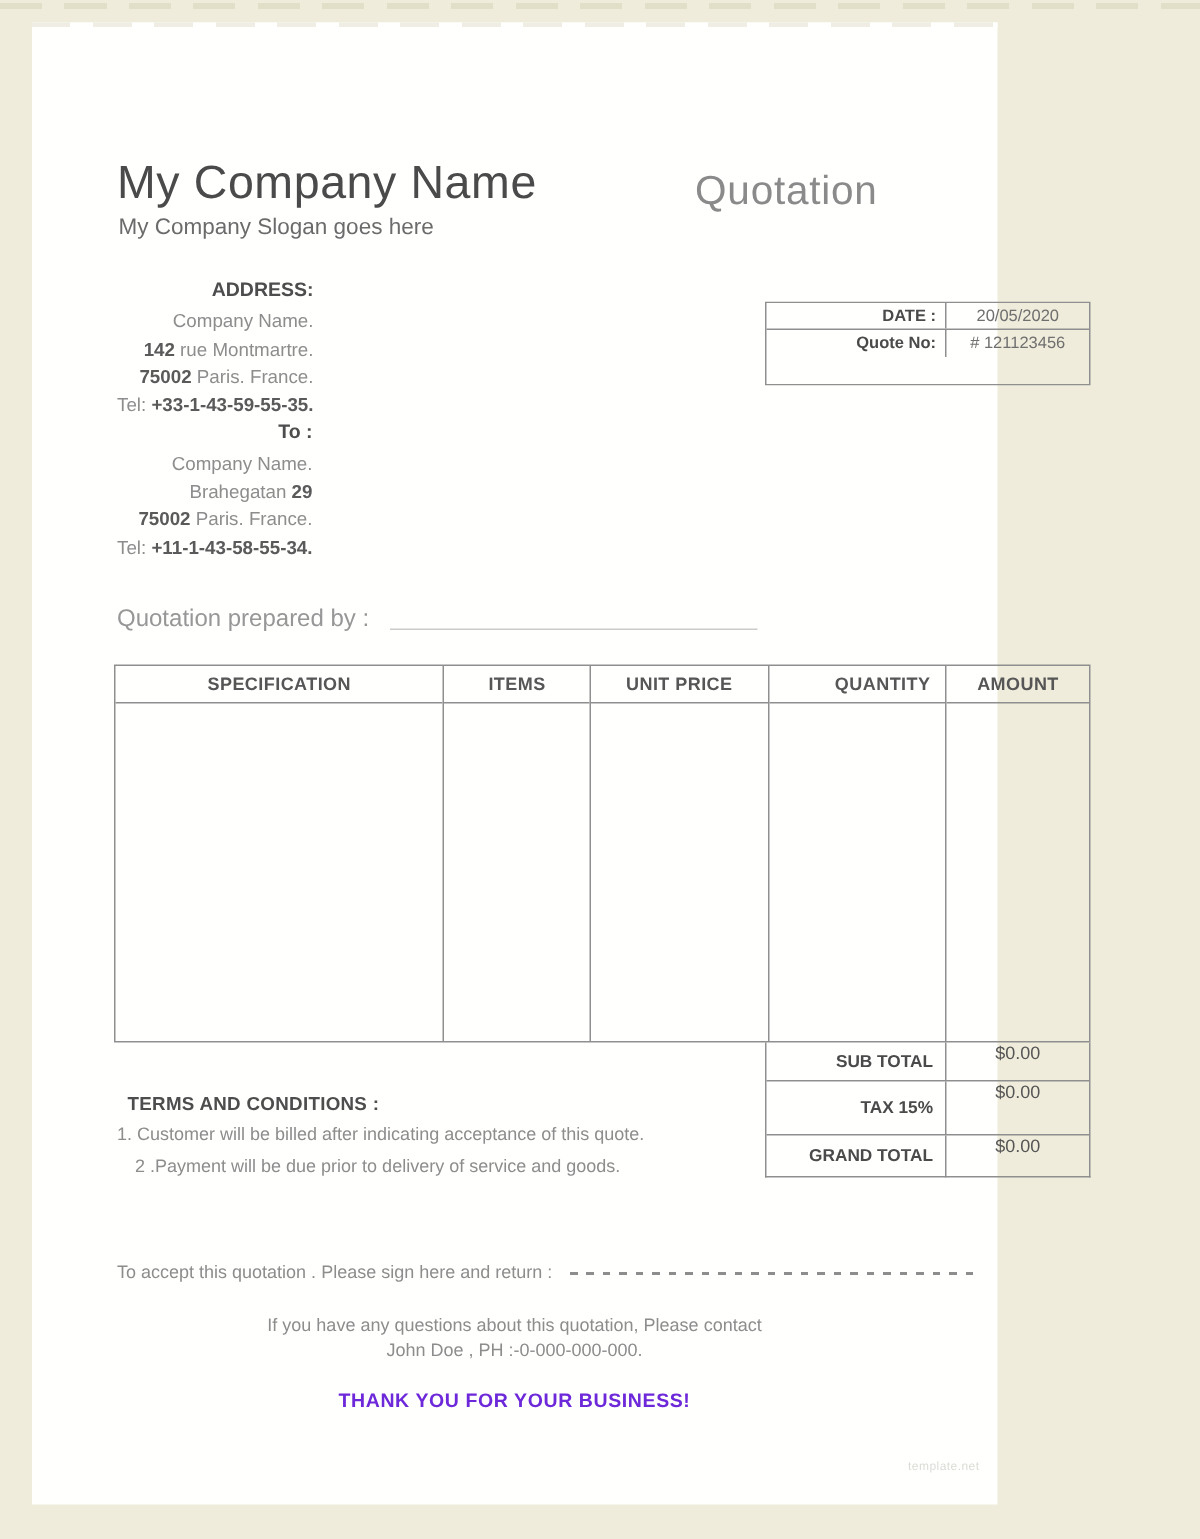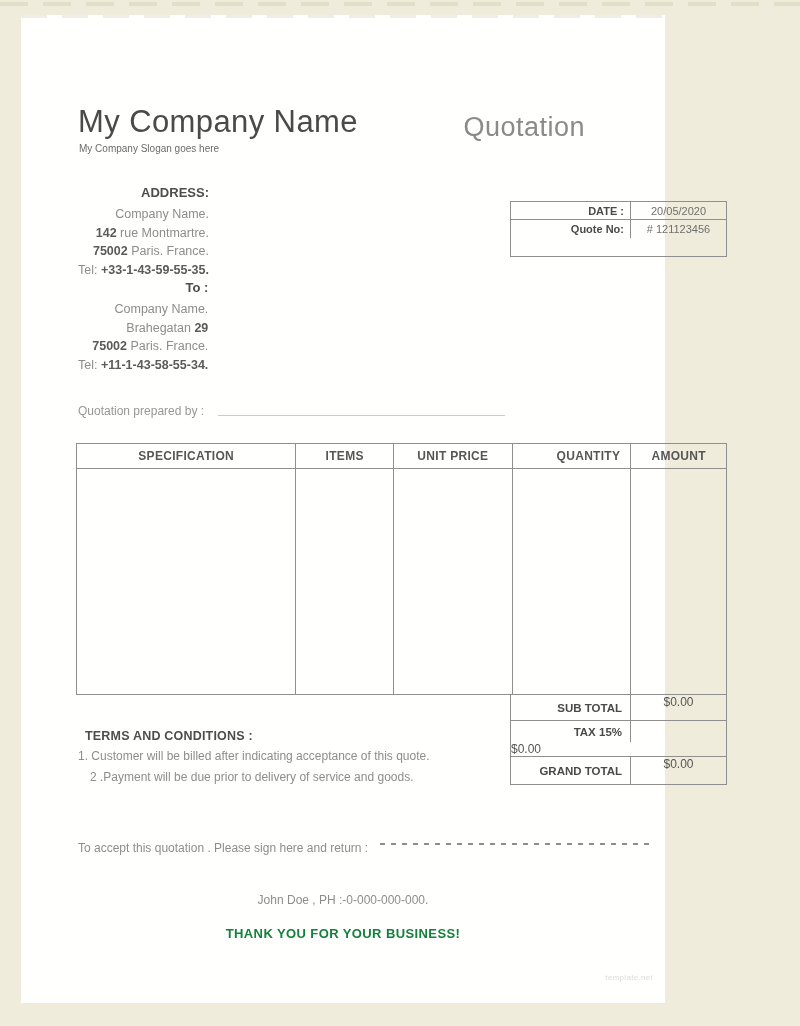--- a/index.html
+++ b/index.html
@@ -24,21 +24,21 @@
     content:""; position:absolute; top:0; left:0; right:0; height:3px;
     background:repeating-linear-gradient(90deg, #f0eee4 0 26px, #fffffe 26px 41px);
   }
 
   .company-name {
     position:absolute; left:57px; top:89px;
     font-size:31px; color:#4a4a4a; letter-spacing:0.4px;
   }
   .slogan {
     position:absolute; left:58px; top:128px;
-    font-size:10px; color:#6b6b6b;
+    font-size:15px; color:#6b6b6b;
   }
   .doc-title {
     position:absolute; right:80px; top:97px;
     font-size:27px; color:#8a8a8a; letter-spacing:0.5px;
   }
 
   .addr-block { position:absolute; left:57px; font-size:12.5px;text-align:right; }
   .addr-heading { font-weight:bold; color:#4d4d4d; margin-bottom:5px; font-size:13px; }
   .addr-line { line-height:18.5px; color:#8d8d8d; }
   .addr-strong { color:#5a5a5a; font-weight:bold; }
@@ -53,21 +53,21 @@
   .qi-row:not(:last-child) { border-bottom:1px solid #8f8f8f; }
   .qi-label {
     width:120px; border-right:1px solid #8f8f8f; height:100%;
     display:flex; align-items:center; justify-content:flex-end;
     padding-right:6px; font-weight:bold; color:#4a4a4a;
   }
   .qi-value { flex:1; text-align:center; color:#6f6f6f; }
 
   .prepared-row {
     position:absolute; left:57px; top:389px; width:427px;
-    display:flex; font-size:12px; color:#979797;
+    display:flex; font-size:16px; color:#979797;
   }
   .prepared-line { flex:1; border-bottom:1px solid #cbcbcb; margin-left:14px; margin-bottom:2px; }
 
   .items-table {
     position:absolute; left:55px; top:428px; width:651px; height:252px;
     border:1px solid #8f8f8f; display:flex;
   }
   .col { height:100%; }
   .col:not(:last-child) { border-right:1px solid #8f8f8f; }
   .col-head {
@@ -78,51 +78,51 @@
   .col-head.right { justify-content:flex-end; padding-right:10px; }
   .w1{width:98px;} .w2{width:220px;} .w3{width:119px;} .w4{width:119px;} .w5{width:95px;}
 
   .totals {
     position:absolute; left:489px; top:680px; width:217px; height:90px;
     border-left:1px solid #8f8f8f; border-right:1px solid #8f8f8f; border-bottom:1px solid #8f8f8f;
     font-size:11.5px;
   }
   .tot-row { display:flex; align-items:flex-start; }
   .tot-row:nth-child(1){ height:26px; }
-  .tot-row:nth-child(2){ height:36px;flex-direction:column; }
+  .tot-row:nth-child(2){ height:36px; }
   .tot-row:nth-child(3){ height:28px; }
   .tot-row:not(:last-child){ border-bottom:1px solid #8f8f8f; }
   .tot-label {
     width:120px; height:100%; border-right:1px solid #8f8f8f;
     display:flex; align-items:center; justify-content:flex-end;
     padding-right:8px; font-weight:bold; color:#4a4a4a;
   }
   .tot-value { flex:1; text-align:center; color:#555; font-size:12px; }
 
   .terms-heading {
     position:absolute; left:64px; top:714px;
     font-size:12.5px; font-weight:bold; color:#4d4d4d; letter-spacing:0.2px;
   }
   .term-1 { position:absolute; left:57px; top:734px; font-size:12px; color:#8d8d8d; }
   .term-2 { position:absolute; left:57px; top:755px; font-size:12px; color:#8d8d8d;margin-left:12px; }
 
   .signature-row {
     position:absolute; left:57px; top:826px; width:572px;
-    display:flex; align-items:flex-start; font-size:12px; color:#8d8d8d;
+    display:flex; align-items:center; font-size:12px; color:#8d8d8d;
   }
   .dash-line {
     flex:1; height:2px; margin-left:12px; margin-top:2px;
     background:repeating-linear-gradient(90deg, #8d8d8d 0 5px, transparent 5px 11px);
   }
 
   .footer-contact-1 { position:absolute; left:0; top:861px; width:100%; text-align:center; font-size:12px; color:#8d8d8d; }
   .footer-contact-2 { position:absolute; left:0; top:878px; width:100%; text-align:center; font-size:12px; color:#8d8d8d; }
   .thank-you {
     position:absolute; left:0; top:911px; width:100%; text-align:center;
-    font-size:13px; font-weight:bold; color:#15803d; letter-spacing:0.4px;
+    font-size:13px; font-weight:bold; color:#6d28d9; letter-spacing:0.4px;
   }
   .watermark {
     position:absolute; right:12px; top:958px;
     font-size:8px; color:#dcdcd6; letter-spacing:0.3px;
   }
 </style>
 </head>
 <body>
 
 <div class="top-dashes"></div>
@@ -200,17 +200,18 @@
 
   <div class="terms-heading">TERMS AND CONDITIONS :</div>
   <div class="term-1">1. Customer will be billed after indicating acceptance of this quote.</div>
   <div class="term-2">2 .Payment will be due prior to delivery of service and goods.</div>
 
   <div class="signature-row">
     <span>To accept this quotation . Please sign here and return :</span>
     <span class="dash-line"></span>
   </div>
 
+  <div class="footer-contact-1">If you have any questions about this quotation, Please contact</div>
   <div class="footer-contact-2">John Doe , PH :-0-000-000-000.</div>
   <div class="thank-you">THANK YOU FOR YOUR BUSINESS!</div>
   <div class="watermark">template.net</div>
 
 </div>
 
 </body></html>

